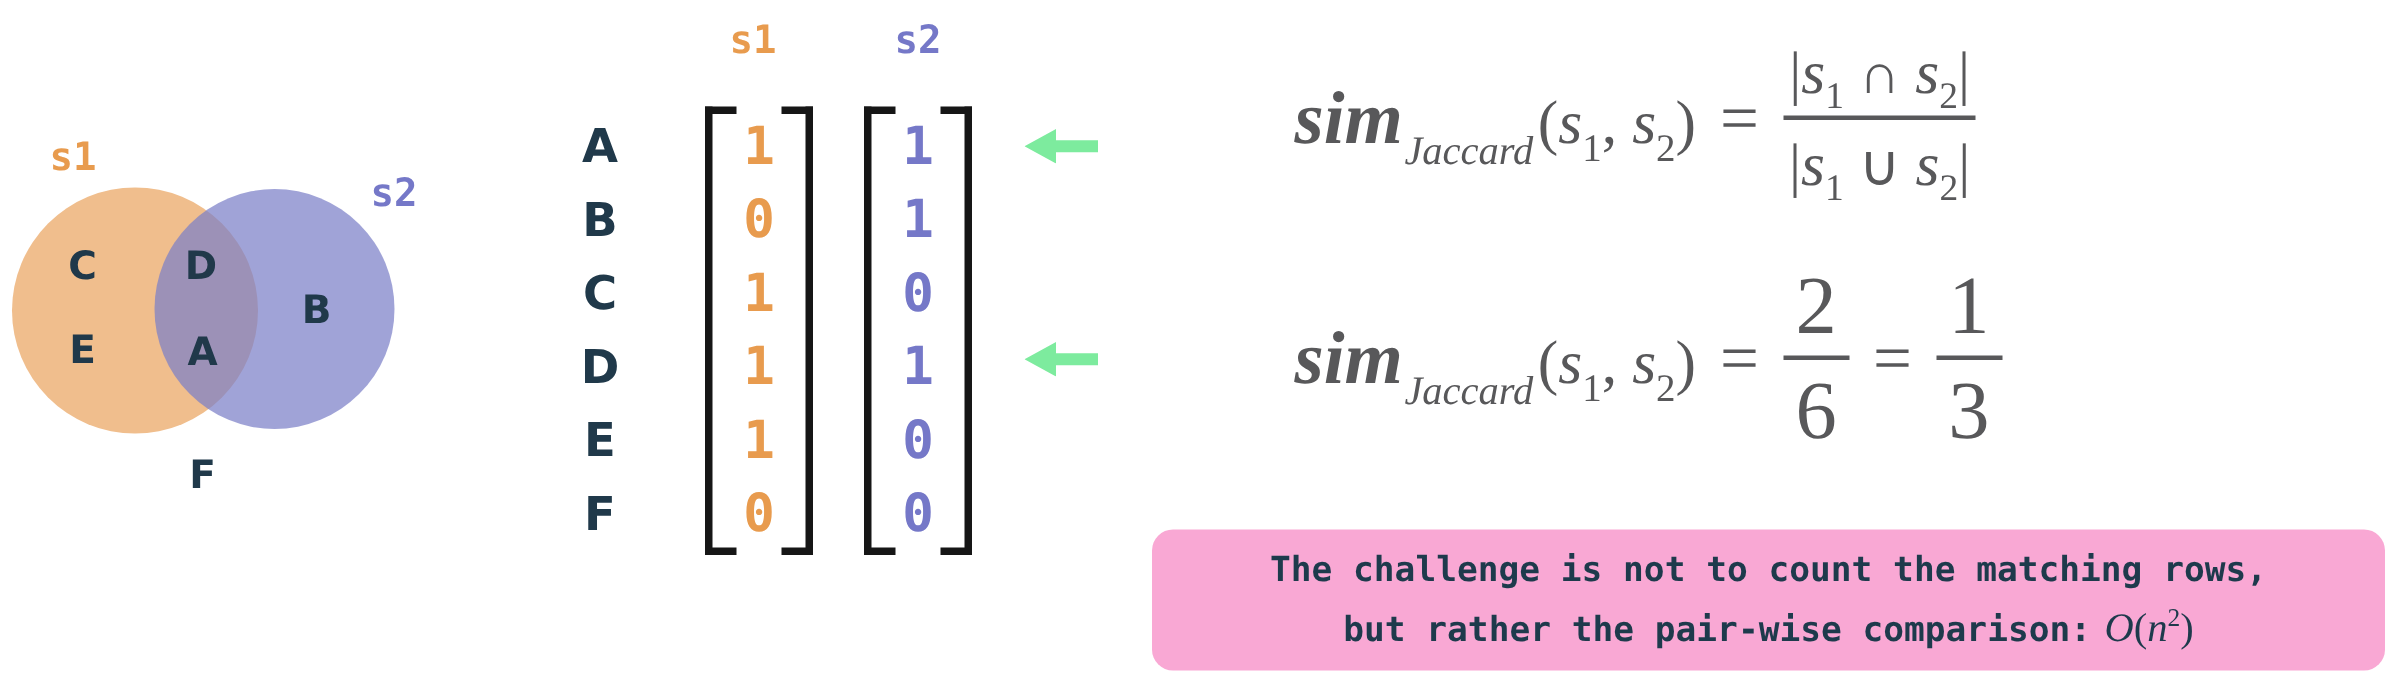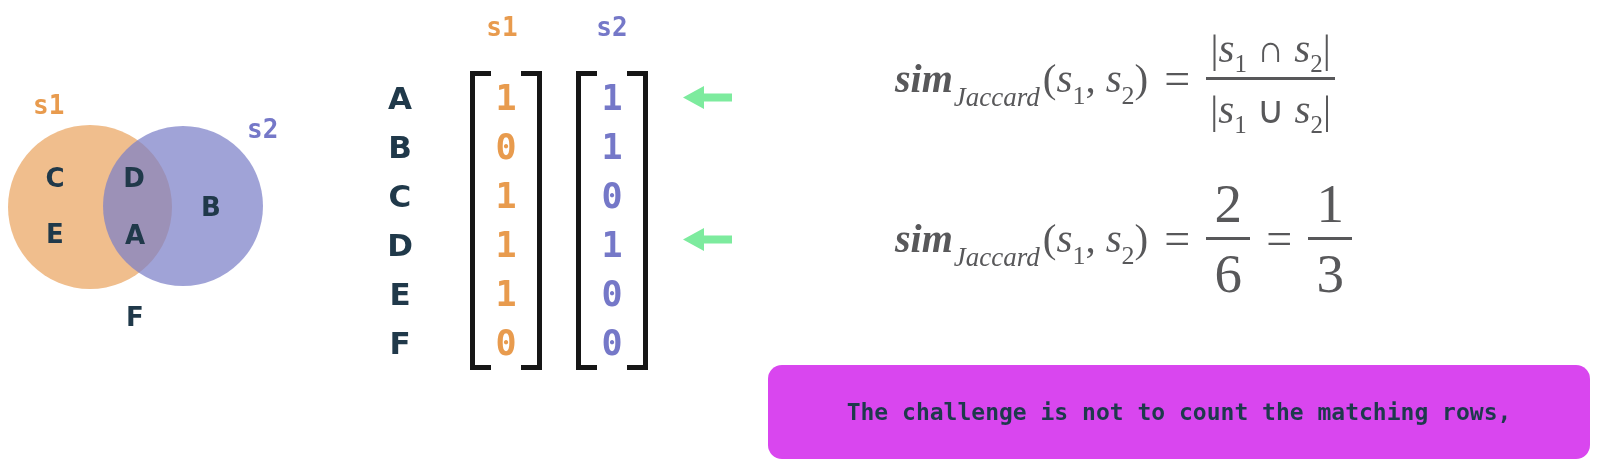--- a/index.html
+++ b/index.html
@@ -56,44 +56,43 @@
   #match-arrow-a { top:86px; }
   #match-arrow-d { top:228px; }
 
   
   .formula {
     position:absolute; display:flex; align-items:center;
     color:#58585a; font-family:"Liberation Serif", serif; white-space:nowrap;
   }
   #formula-definition { left:863px; top:12px; height:132px; }
   #formula-example    { left:863px; top:178px; height:120px; }
-  .fn      { font-style:italic; font-weight:bold; font-size:40px;margin-left:32px; }
+  .fn      { font-style:italic; font-weight:bold; font-size:50px; }
   .fnsub   { font-style:italic; font-size:27px; position:relative; top:14px; margin:16px 3px 0 1px; }
   .fmain   { font-size:41px; }
   .fvar    { font-style:italic; font-size:41px; }
   .fvsub   { font-size:26px; position:relative; top:12px; }
   .fcomma  { font-size:41px; margin-right:10px; }
   .feq     { font-size:46px; margin:0 16px; }
   .frac { display:inline-flex; flex-direction:column; align-items:center; }
   .frac .line { display:flex; align-items:baseline; font-size:40px; padding:0 4px; }
   .frac .bar  { align-self:stretch; border-top:3px solid #58585a; margin:5px 0; }
   .frac .setop { margin:0 10px; font-size:38px; }
   .frac .fvsub { font-size:25px; top:10px; }
   .bigfrac { display:inline-flex; flex-direction:column; align-items:center; min-width:44px; }
   .bigfrac .bnum, .bigfrac .bden { font-size:55px; line-height:1.0; padding:0 6px; }
   .bigfrac .bar { align-self:stretch; border-top:3px solid #58585a; margin:6px 0; }
 
   
   #note-box {
-    left:768px; top:353px; width:822px; height:94px; background:#d946ef;
+    left:768px; top:353px; width:822px; height:94px; background:#f9a8d4;
     border-radius:14px; display:flex; flex-direction:column; justify-content:center;
     text-align:center; color:#1e3a4c;
     font-family:"DejaVu Sans Mono", monospace; font-weight:bold; font-size:23px;
     line-height:32px;
-    margin-top:12px;
   }
   .note-line { white-space:nowrap; }
   .bigo { font-family:"Liberation Serif", serif; font-weight:normal; font-size:27px; margin-left:9px; }
   .bigo .it { font-style:italic; }
   .bigo sup { font-size:17px; }
 </style>
 </head>
 <body>
 
 <div>
@@ -195,15 +194,18 @@
     <span class="feq">=</span>
     <span class="bigfrac">
       <span class="bnum">1</span>
       <span class="bar"></span>
       <span class="bden">3</span>
     </span>
   </div>
 
   <div id="note-box" class="abs">
     <div class="note-line">The challenge is not to count the matching rows,</div>
+    <div class="note-line">
+      <span>but rather the pair-wise comparison:</span><span class="bigo"><span class="it">O</span><span>(</span><span class="it">n</span><sup>2</sup><span>)</span></span>
+    </div>
   </div>
 
 </div>
 
 </body></html>

